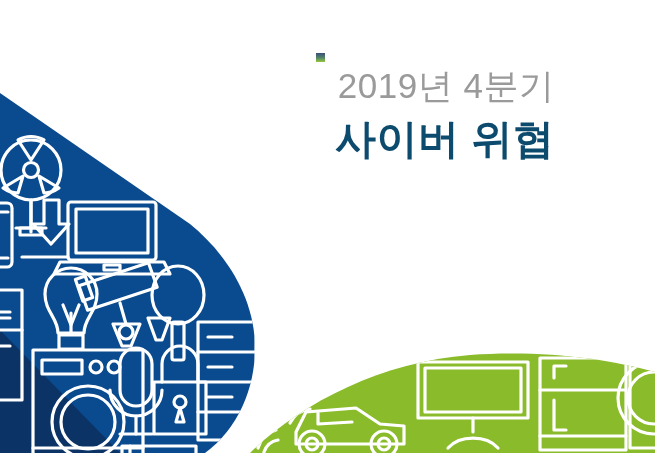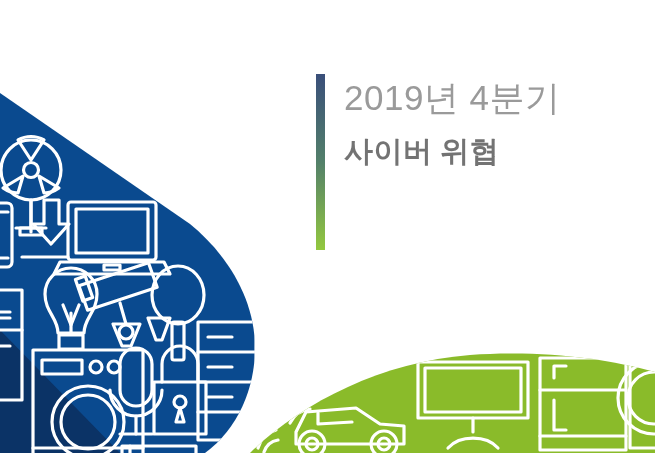--- a/index.html
+++ b/index.html
@@ -29,24 +29,25 @@
     left: 0;
     top: 0;
     width: 655px;
     height: 453px;
   }
 
   
   .title-block {
     position: absolute;
     left: 316px;
-    top: 74px;
+    top: 53px;
     display: flex;
-    flex-direction: row;
+    flex-direction: column;
     align-items: stretch;
+    text-align: right;
   }
   .accent-bar {
     width: 9px;
     height: 176px;
     flex: 0 0 9px;
     border-radius: 0;
   }
   .title-text {
     margin-left: 19px;
     display: flex;
@@ -55,27 +56,26 @@
   }
   .line-light {
     font-size: 35px;
     font-weight: 400;
     letter-spacing: 0.5px;
     color: #9a9a9a;
     line-height: 48px;
     white-space: nowrap;
   }
   .line-bold {
-    font-size: 29px;
+    font-size: 41px;
     font-weight: 700;
     letter-spacing: 0.5px;
-    color: #737373;
+    color: #0c4a6e;
     line-height: 58px;
     white-space: nowrap;
-    font-family: Liberation Serif, serif;
   }
 </style>
 </head>
 <body>
 
 <div id="cover">
 
   <svg class="artwork" viewBox="0 0 655 453" width="655" height="453" xmlns="http://www.w3.org/2000/svg">
     <defs>
       <linearGradient id="barGrad" x1="0" y1="0" x2="0" y2="1">

